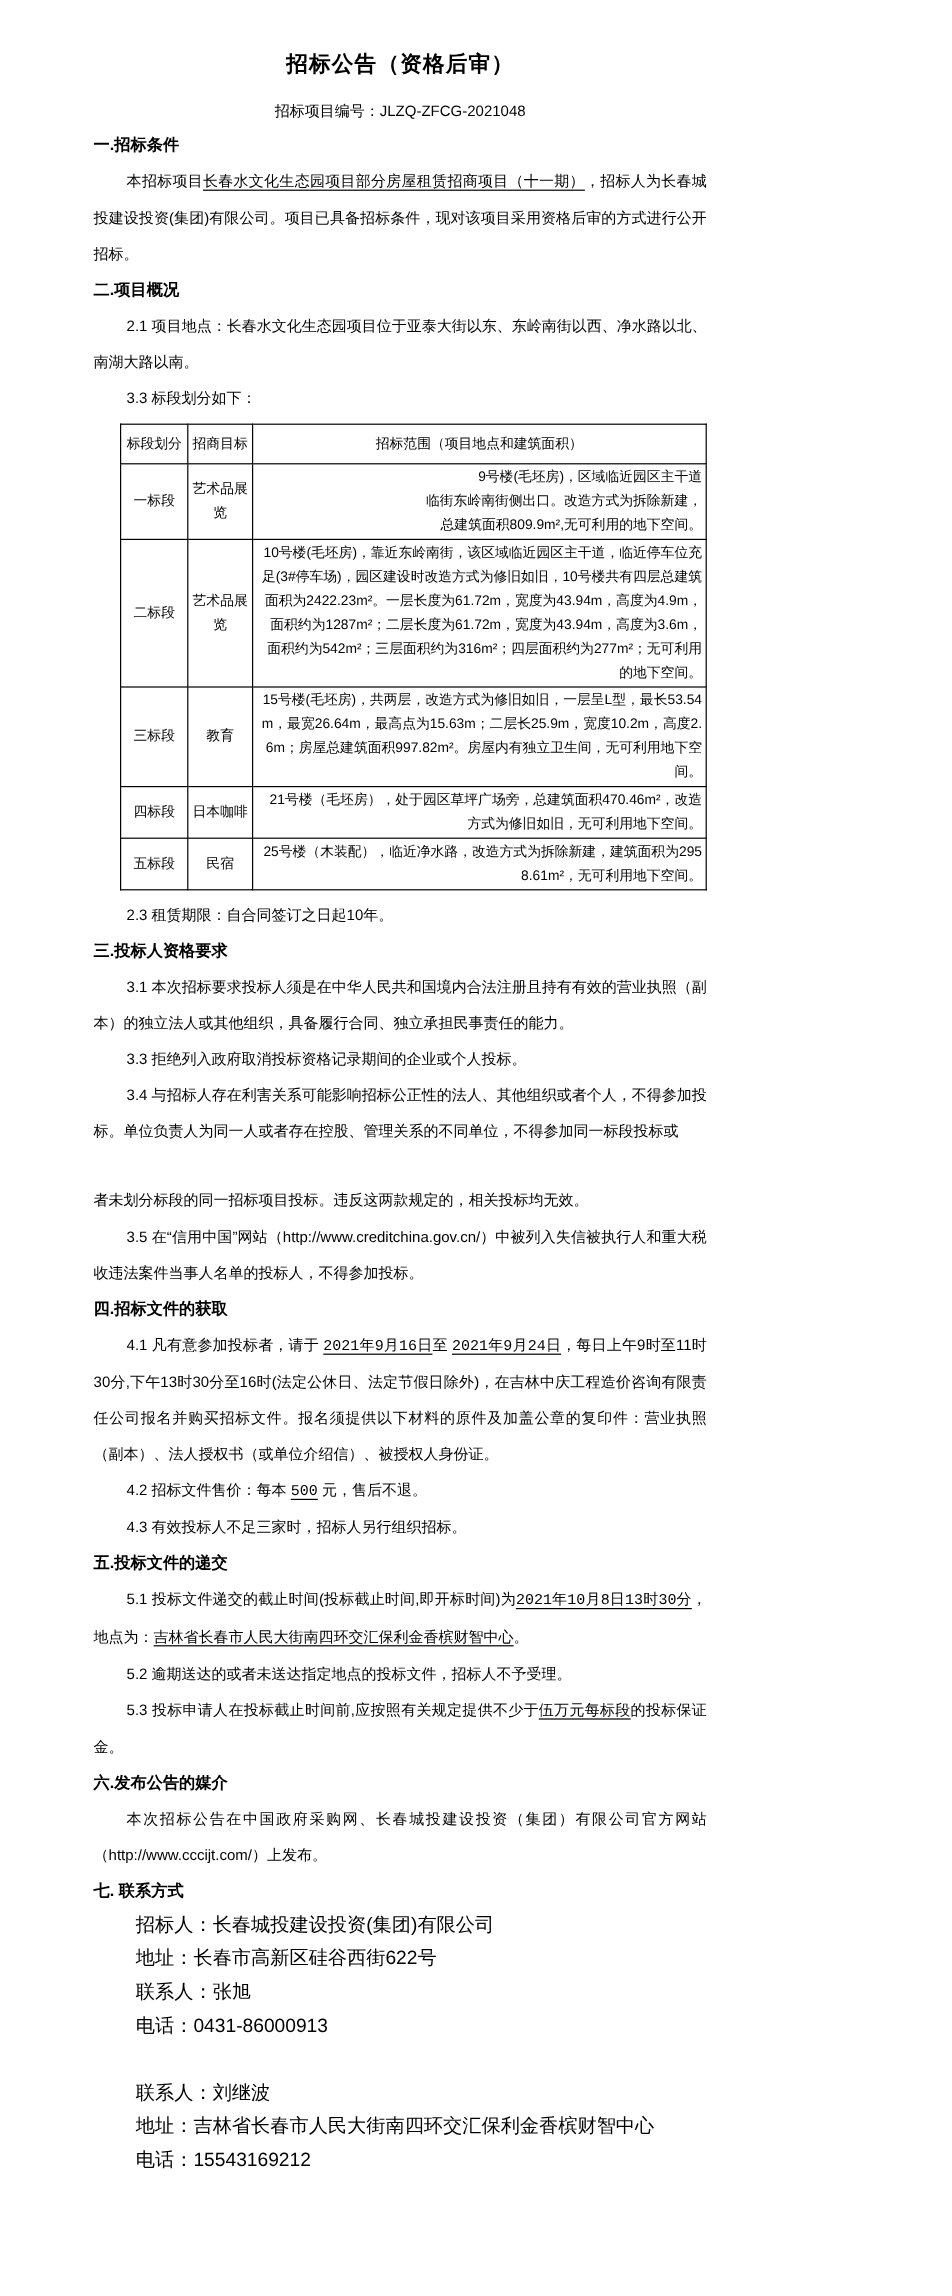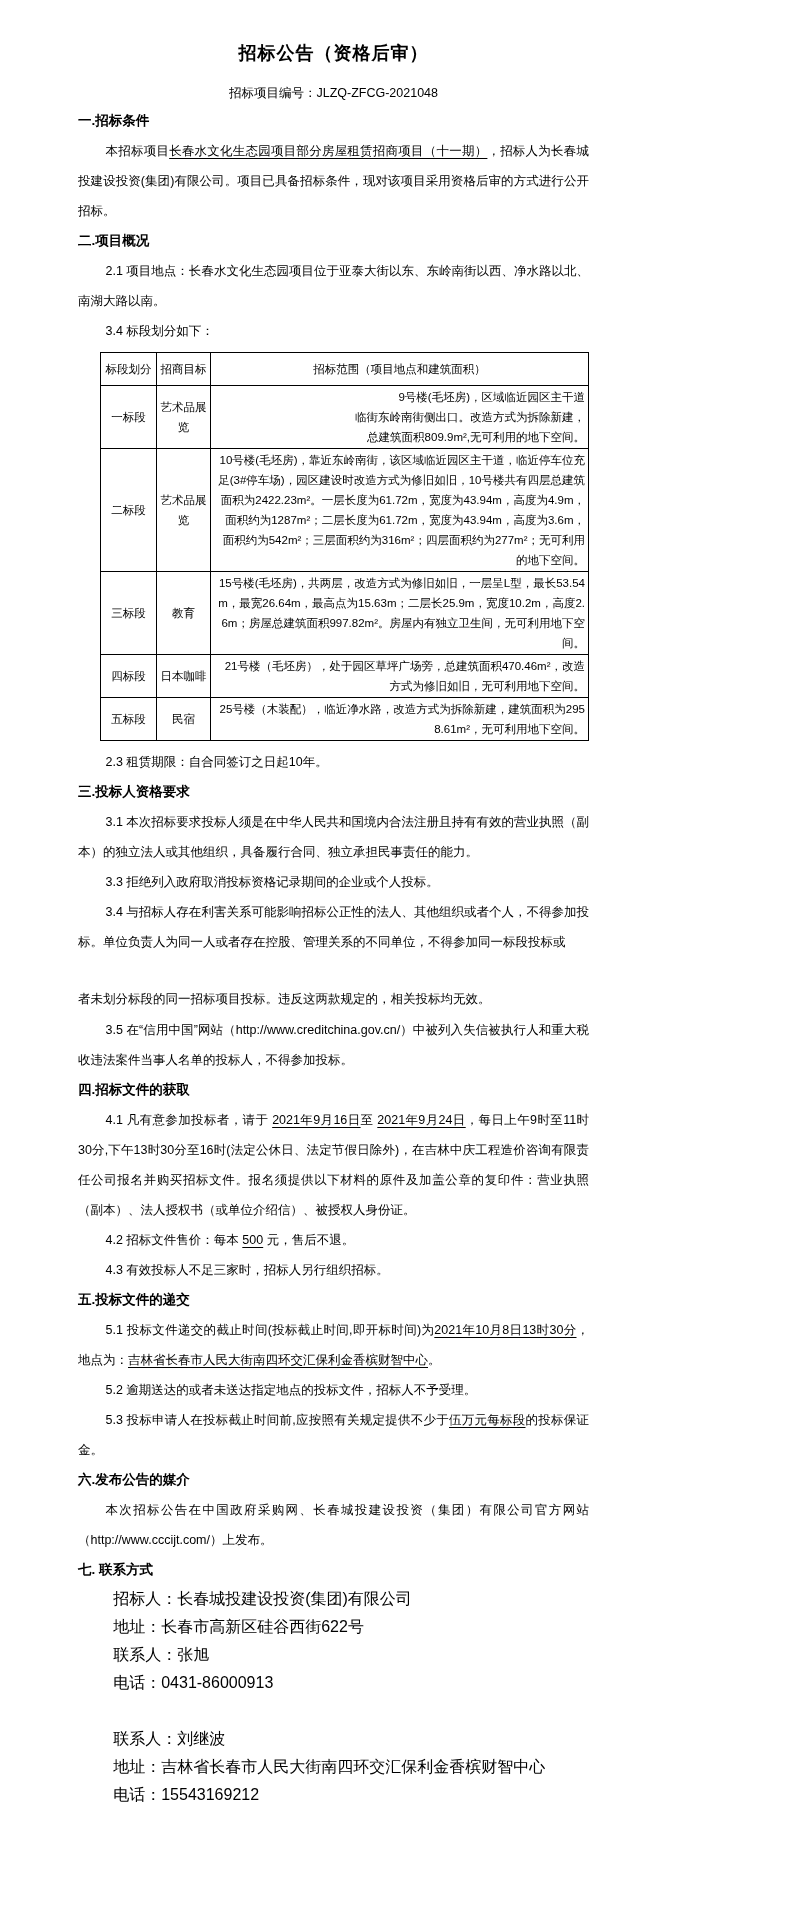--- a/index.html
+++ b/index.html
@@ -37,21 +37,21 @@
   }
   .para {
     font-size: 12.5px;
     line-height: 30px;
     margin: 0;
     text-align: justify;
     text-indent: 2.2em;
   }
   .para.no-indent { text-indent: 0; }
   .para.gap-above { margin-top: 28px; font-family: Liberation Mono, monospace; }
-  .u { text-decoration: underline; text-underline-offset: 3px; }
+  .u { text-decoration: underline; text-underline-offset: 3px; font-family: Liberation Mono, monospace; }
   table.lots {
     border-collapse: collapse;
     width: calc(100% - 22px);
     margin: 6px 0 6px 22px;
     table-layout: fixed;
   }
   table.lots th, table.lots td {
     border: 1px solid #000000;
     font-size: 11.5px;
     font-weight: normal;
@@ -77,21 +77,21 @@
 <div class="page">
 
   <div class="doc-title">招标公告（资格后审）</div>
   <div class="doc-subtitle">招标项目编号：JLZQ-ZFCG-2021048</div>
 
   <p class="sec-heading">一.招标条件</p>
   <p class="para"><span>本招标项目</span><span class="u">长春水文化生态园项目部分房屋租赁招商项目（十一期）</span><span>，招标人为长春城投建设投资(集团)有限公司。项目已具备招标条件，现对该项目采用资格后审的方式进行公开招标。</span></p>
 
   <p class="sec-heading">二.项目概况</p>
   <p class="para">2.1 项目地点：长春水文化生态园项目位于亚泰大街以东、东岭南街以西、净水路以北、南湖大路以南。</p>
-  <p class="para">3.4 标段划分如下：</p>
+  <p class="para">3.3 标段划分如下：</p>
 
   <table class="lots">
     <colgroup>
         <col class="c1">
         <col class="c2">
         <col>
       </colgroup>
     <thead>
       <tr>
         <th>标段划分</th>

